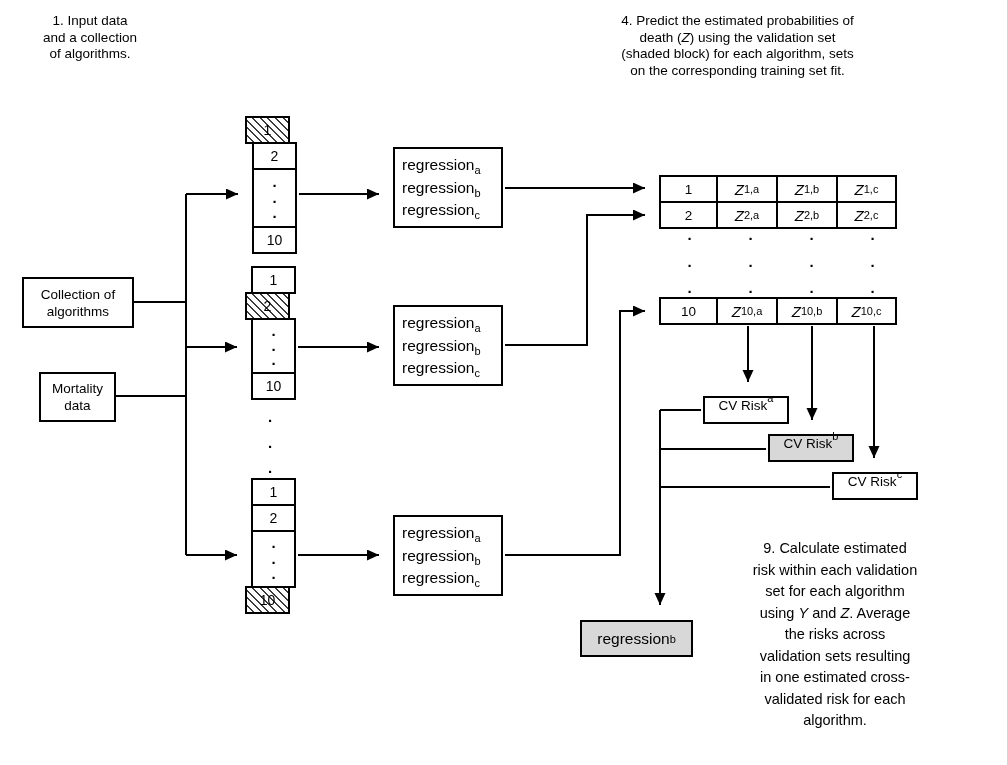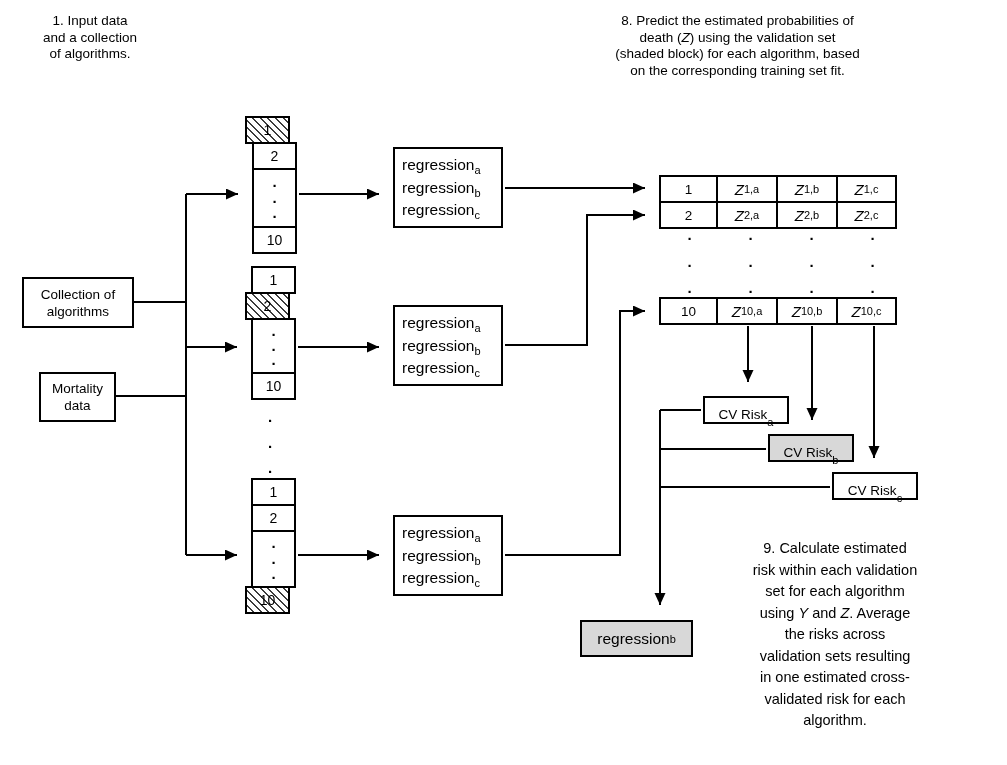--- a/index.html
+++ b/index.html
@@ -35,21 +35,21 @@
 
   .trow{position:absolute;left:659px;display:flex;}
   .tc{height:28px;border:2px solid #000;background:#fff;
       display:flex;align-items:center;justify-content:center;font-size:13.5px;}
   .tc + .tc{margin-left:-2px;}
   .zsym{font-style:italic;font-size:15px;}
   .tgap{position:absolute;left:659px;top:232px;width:244px;height:60px;display:flex;}
   .tgap .col{flex:1;display:flex;flex-direction:column;justify-content:space-between;align-items:center;}
 
   .cvbox{position:absolute;width:86px;height:28px;border:2px solid #000;background:#fff;
-         display:flex;align-items:flex-end;justify-content:center;font-size:13.5px;}
+         display:flex;align-items:flex-start;justify-content:center;font-size:13.5px;}
 
   .selbox{position:absolute;left:580px;top:620px;width:113px;height:37px;border:2px solid #000;
           display:flex;align-items:center;justify-content:center;font-size:15.5px;background:#d8d8d8;}
 </style>
 </head>
 <body>
 
 <div class="canvas">
 
   <svg class="wires" width="1007" height="765" viewBox="0 0 1007 765">
@@ -75,23 +75,23 @@
     <path class="w" d="M874,326 V458" marker-end="url(#arr)"></path>
     <path class="w" d="M660,410 H701"></path>
     <path class="w" d="M660,449 H766"></path>
     <path class="w" d="M660,487 H830"></path>
     <path class="w" d="M660,410 V605" marker-end="url(#arr)"></path>
   </svg>
 
   <div class="caption" style="left:10px;top:13px;width:160px">1. Input data
 and a collection
 of algorithms.</div>
-  <div class="caption" style="left:570px;top:13px;width:335px"><span>8. Predict the estimated probabilities of
+  <div class="caption" style="left:570px;top:13px;width:335px"><span>4. Predict the estimated probabilities of
 death (</span><span class="it">Z</span><span>) using the validation set
-(shaded block) for each algorithm, based
+(shaded block) for each algorithm, sets
 on the corresponding training set fit.</span></div>
   <div class="caption big" style="left:690px;top:538px;width:290px"><span>9. Calculate estimated
 risk within each validation
 set for each algorithm
 using </span><span class="it">Y</span><span> and </span><span class="it">Z</span><span>.  Average
 the risks across
 validation sets resulting
 in one estimated cross-
 validated risk for each
 algorithm.</span></div>

